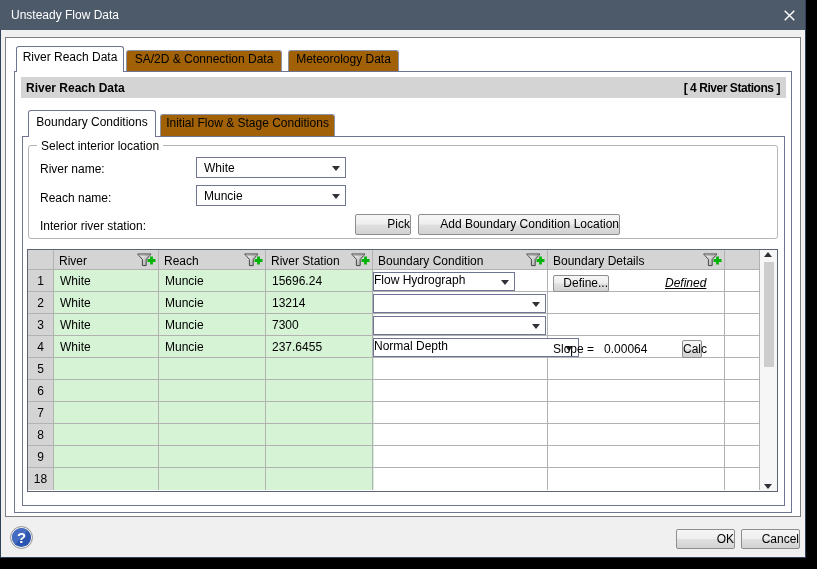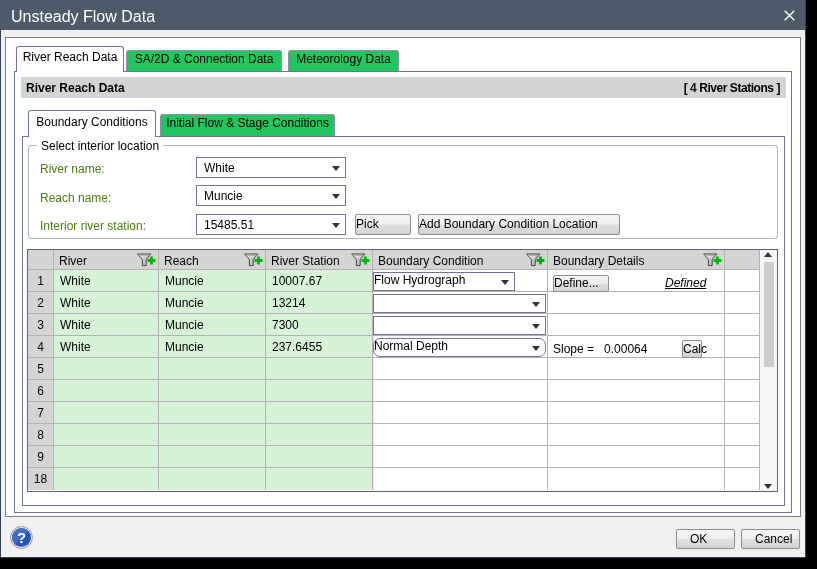--- a/index.html
+++ b/index.html
@@ -1,47 +1,47 @@
 <!DOCTYPE html>
 <html><head><meta charset="utf-8">
 <style>
 html,body{margin:0;padding:0;}
 body{width:817px;height:569px;background:#000;position:relative;overflow:hidden;
   font-family:"Liberation Sans",sans-serif;font-size:12px;color:#000;}
 .abs{position:absolute;}
 #win{left:0;top:0;width:806px;height:558px;background:#f0f0f0;
   border-left:1px solid #31415a;border-right:1px solid #31415a;border-bottom:1px solid #31415a;box-sizing:border-box;}
 #titlebar{left:0;top:0;width:805px;height:30px;background:#4d5a6a;}
-#title{left:11px;top:8px;color:#fff;font-size:16px;}
+#title{left:11px;top:8px;color:#fff;font-size:12px;}
 #panel{left:5px;top:37px;width:796px;height:480px;background:#fff;
   border:1px solid #7f7f7f;box-sizing:border-box;}
 
 .tab{box-sizing:border-box;border:1px solid #8f93aa;border-bottom:none;
-  background:#22c55e;border-radius:3px 3px 0 0;text-align:center;line-height:16px;}
+  background:#a16207;border-radius:3px 3px 0 0;text-align:center;line-height:16px;}
 .tabactive{box-sizing:border-box;border:1px solid #6f7492;border-bottom:none;
   background:#fff;border-radius:3px 3px 0 0;text-align:center;z-index:5;}
 #page1{left:14px;top:71px;width:778px;height:442px;background:#fff;
   border:1px solid #6f7492;box-sizing:border-box;}
 #strip{left:6px;top:5px;width:765px;height:21px;background:#d4d4d4;}
 #page2{left:7px;top:64px;width:763px;height:370px;background:#fff;
   border:1px solid #6f7492;box-sizing:border-box;}
 
 #grp{left:5px;top:8px;width:750px;height:94px;border:1px solid #b5b5b5;
   border-radius:3px;box-sizing:border-box;}
 #grplbl{left:8px;top:-7px;background:#fff;padding:0 4px;}
-.lbl{color:#4d7c0f;}
+.lbl{color:#000000;}
 .combo{box-sizing:border-box;border:1px solid #6f7492;background:#fff;
   width:150px;height:21px;}
 .combo .ctext{position:absolute;left:7px;top:3px;}
 .carr{position:absolute;right:5px;top:8px;width:0;height:0;
   border-left:4.8px solid transparent;border-right:4.8px solid transparent;
   border-top:5.5px solid #2e3238;}
 .btn{box-sizing:border-box;border:1px solid #8e8e8e;border-radius:2px;
   background:linear-gradient(#f6f6f6, #eee 48%, #e0e0e0 52%, #d2d2d2);
-  text-align:left;}
+  text-align:right;}
 
 #tbl{left:27px;top:249px;width:751px;height:243px;background:#fff;
   border:1px solid #5d6275;box-sizing:border-box;}
 .col{position:absolute;top:0;height:240px;}
 .hline{position:absolute;left:0;width:731px;height:1px;background:#b2b2b2;}
 .vline{position:absolute;top:0;width:1px;height:240px;background:#b2b2b2;}
 .hdr{position:absolute;top:0;height:19px;background:#d4d4d4;}
 .cell{position:absolute;font-size:12px;}
 .rownum{position:absolute;width:25px;text-align:center;font-size:12px;}
 .ccombo{position:absolute;box-sizing:border-box;border:1px solid #6f7492;background:#fff;height:19px;}
@@ -79,24 +79,20 @@
     <div class="abs lbl" style="left:17px;top:54px;">Reach name:</div>
     <div class="abs lbl" style="left:17px;top:82px;">Interior river station:</div>
     <div class="abs combo" style="left:173px;top:20px;">
         <span class="ctext">White</span>
         <span class="carr"></span>
       </div>
     <div class="abs combo" style="left:173px;top:48px;">
         <span class="ctext">Muncie</span>
         <span class="carr"></span>
       </div>
-    <div class="abs combo" style="left:173px;top:77px;">
-        <span class="ctext">15485.51</span>
-        <span class="carr"></span>
-      </div>
     <div class="abs btn" style="left:332px;top:77px;width:56px;height:21px;line-height:19px;">Pick</div>
     <div class="abs btn" style="left:395px;top:77px;width:202px;height:21px;line-height:19px;">Add Boundary Condition Location</div>
   </div>
 </div>
 
 <div class="abs" id="tbl">
 
   <div class="col" style="left:0;width:25px;background:#d4d4d4;"></div>
   <div class="col" style="left:26px;width:320px;background:#d6f3d6;"></div>
 
@@ -165,39 +161,39 @@
   <div class="rownum" style="left:0;top:90px;width:25px;">4</div>
   <div class="rownum" style="left:0;top:112px;width:25px;">5</div>
   <div class="rownum" style="left:0;top:134px;width:25px;">6</div>
   <div class="rownum" style="left:0;top:156px;width:25px;">7</div>
   <div class="rownum" style="left:0;top:178px;width:25px;">8</div>
   <div class="rownum" style="left:0;top:200px;width:25px;">9</div>
   <div class="rownum" style="left:0;top:222px;width:25px;">18</div>
 
   <div class="cell" style="left:32px;top:24px;">White</div>
   <div class="cell" style="left:137px;top:24px;">Muncie</div>
-  <div class="cell" style="left:244px;top:24px;">10007.67</div>
+  <div class="cell" style="left:244px;top:24px;">15696.24</div>
   <div class="cell" style="left:32px;top:46px;">White</div>
   <div class="cell" style="left:137px;top:46px;">Muncie</div>
   <div class="cell" style="left:244px;top:46px;">13214</div>
   <div class="cell" style="left:32px;top:68px;">White</div>
   <div class="cell" style="left:137px;top:68px;">Muncie</div>
   <div class="cell" style="left:244px;top:68px;">7300</div>
   <div class="cell" style="left:32px;top:90px;">White</div>
   <div class="cell" style="left:137px;top:90px;">Muncie</div>
   <div class="cell" style="left:244px;top:90px;">237.6455</div>
 
   <div class="ccombo" style="left:345px;top:22px;width:142px;"><span class="ctext" style="top:2px;">Flow Hydrograph</span><span class="carr" style="top:7px;"></span></div>
   <div class="ccombo" style="left:345px;top:44px;width:173px;">
       <span class="carr" style="top:7px;"></span>
     </div>
   <div class="ccombo" style="left:345px;top:66px;width:173px;">
       <span class="carr" style="top:7px;"></span>
     </div>
-  <div class="ccombo" style="left:345px;top:88px;width:173px;border-radius:7px;"><span class="ctext" style="top:2px;">Normal Depth</span><span class="carr" style="top:7px;"></span></div>
+  <div class="ccombo" style="left:345px;top:88px;width:206px;"><span class="ctext" style="top:2px;">Normal Depth</span><span class="carr" style="top:7px;"></span></div>
 
   <div class="abs btn" style="left:525px;top:25px;width:56px;height:17px;line-height:15px;">Define...</div>
   <div class="cell" style="left:637px;top:26px;font-style:italic;text-decoration:underline;">Defined</div>
   <div class="cell" style="left:525px;top:92px;">Slope =&nbsp;&nbsp; 0.00064</div>
   <div class="abs btn" style="left:654px;top:90px;width:20px;height:18px;line-height:16px;">Calc</div>
 
   <div id="sbar">
     <div id="sthumb"></div>
     <span class="sarr" style="left:4px;top:2px;border-left:4.7px solid transparent;border-right:4.7px solid transparent;border-bottom:5.6px solid #2e3238;"></span>
     <span class="sarr" style="left:4px;bottom:2px;border-left:4.7px solid transparent;border-right:4.7px solid transparent;border-top:5.6px solid #2e3238;"></span>

